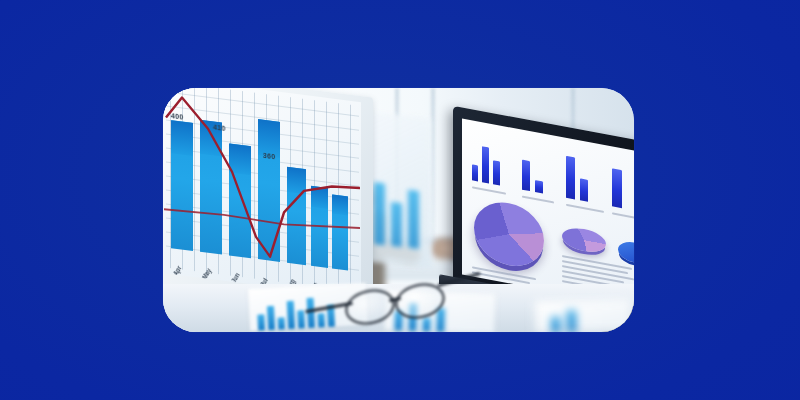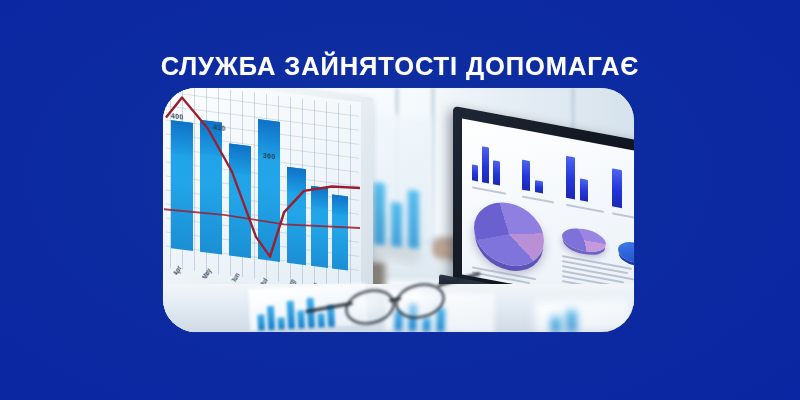--- a/index.html
+++ b/index.html
@@ -251,21 +251,20 @@
   }
   .blurall{filter:blur(1.5px);}
   .blur2{filter:blur(2.6px);}
   .blur3{filter:blur(4px);}
 </style>
 </head>
 <body>
 
 <div id="poster">
 
-  <div id="headline">СЛУЖБА ЗАЙНЯТОСТІ ДОПОМАГАЄ</div>
 
   <div id="photo">
 
     <div class="layer office"></div>
     <div class="layer mullion" style="left:232px;"></div>
     <div class="layer mullion" style="left:268px;"></div>
     <div class="layer mullion" style="left:408px;"></div>
     <div class="layer sill"></div>
     <div class="layer deskfar"></div>
 

